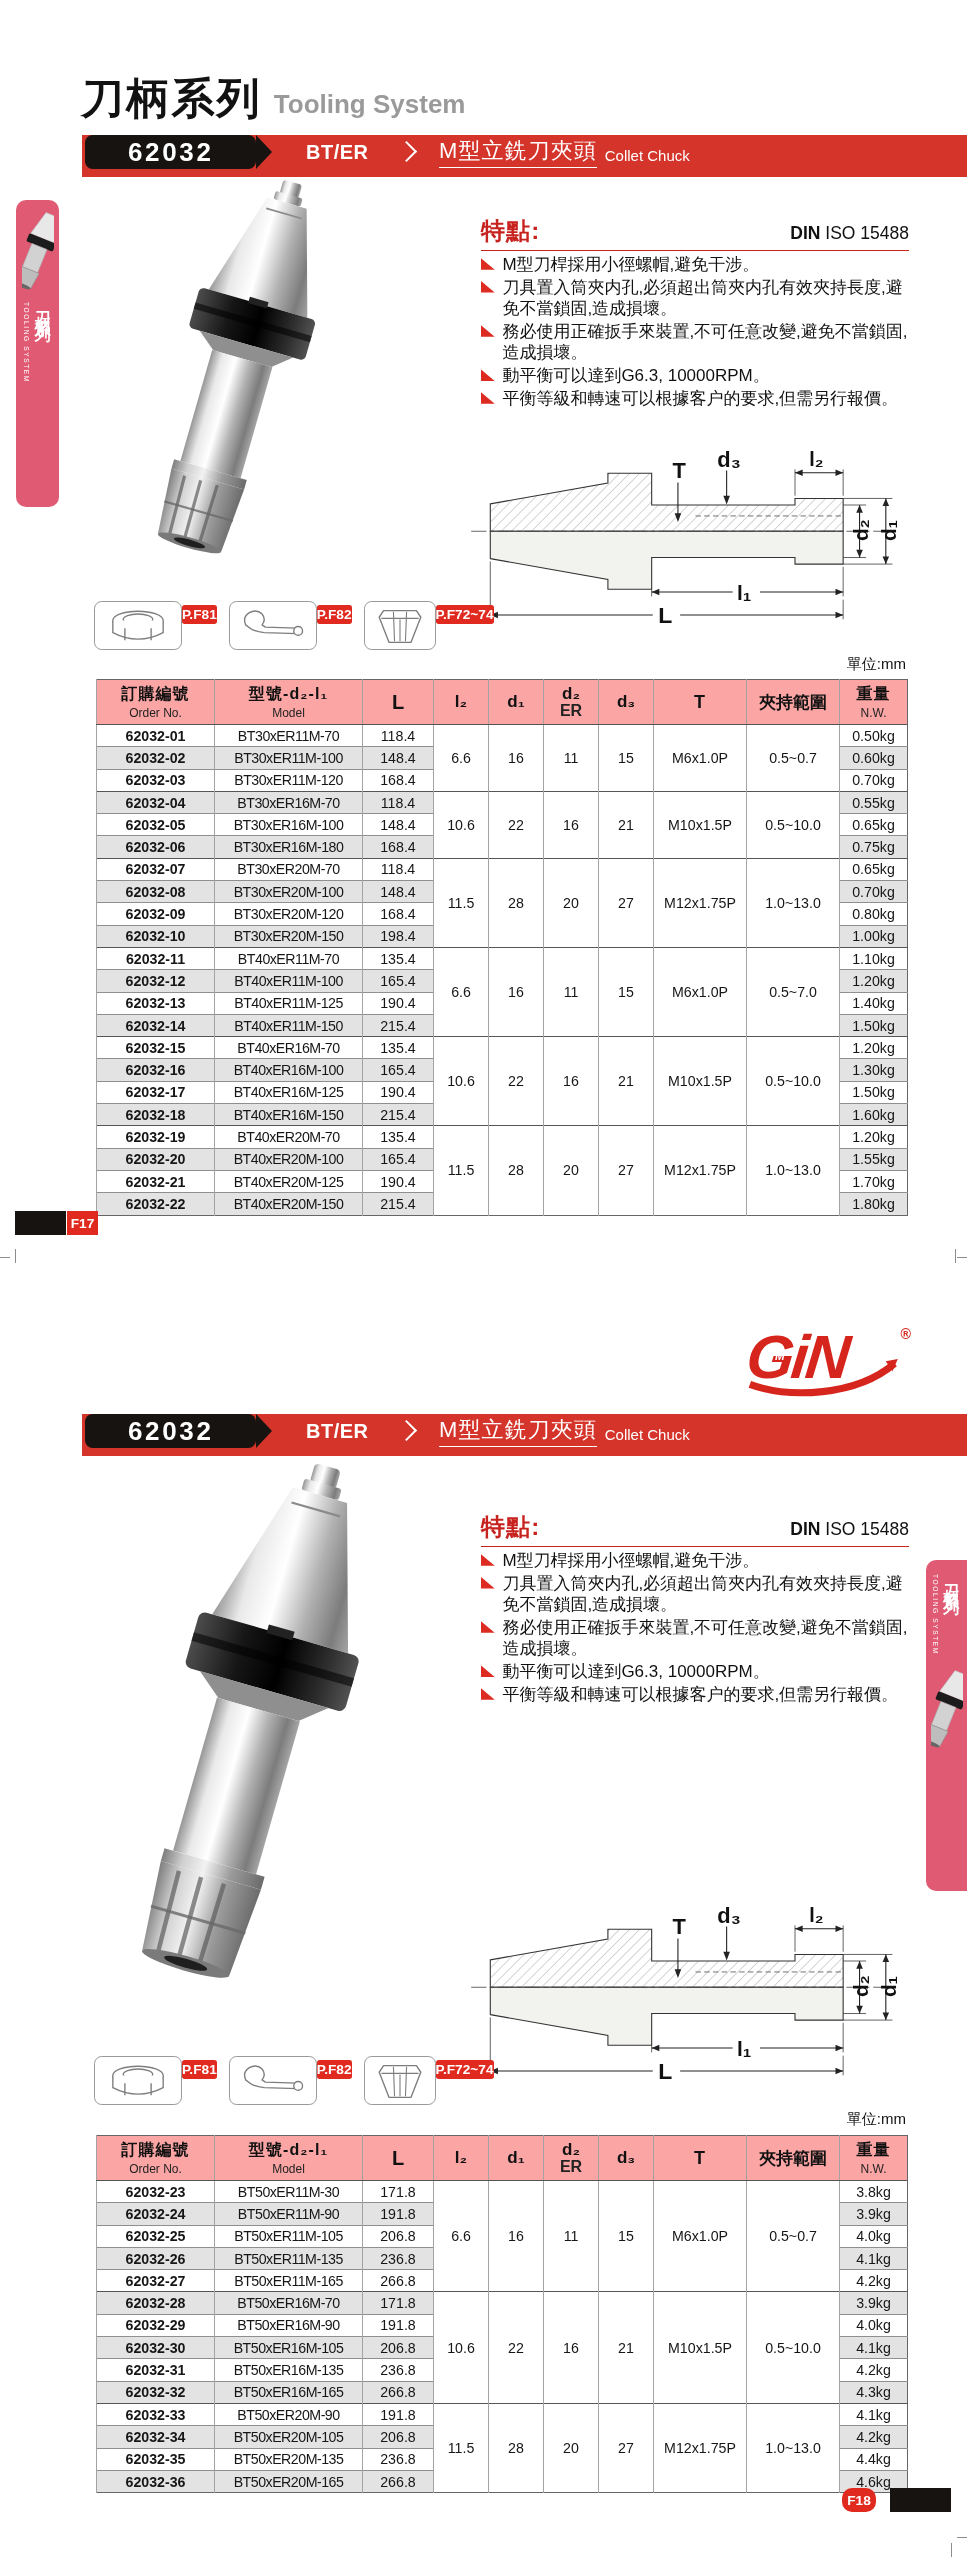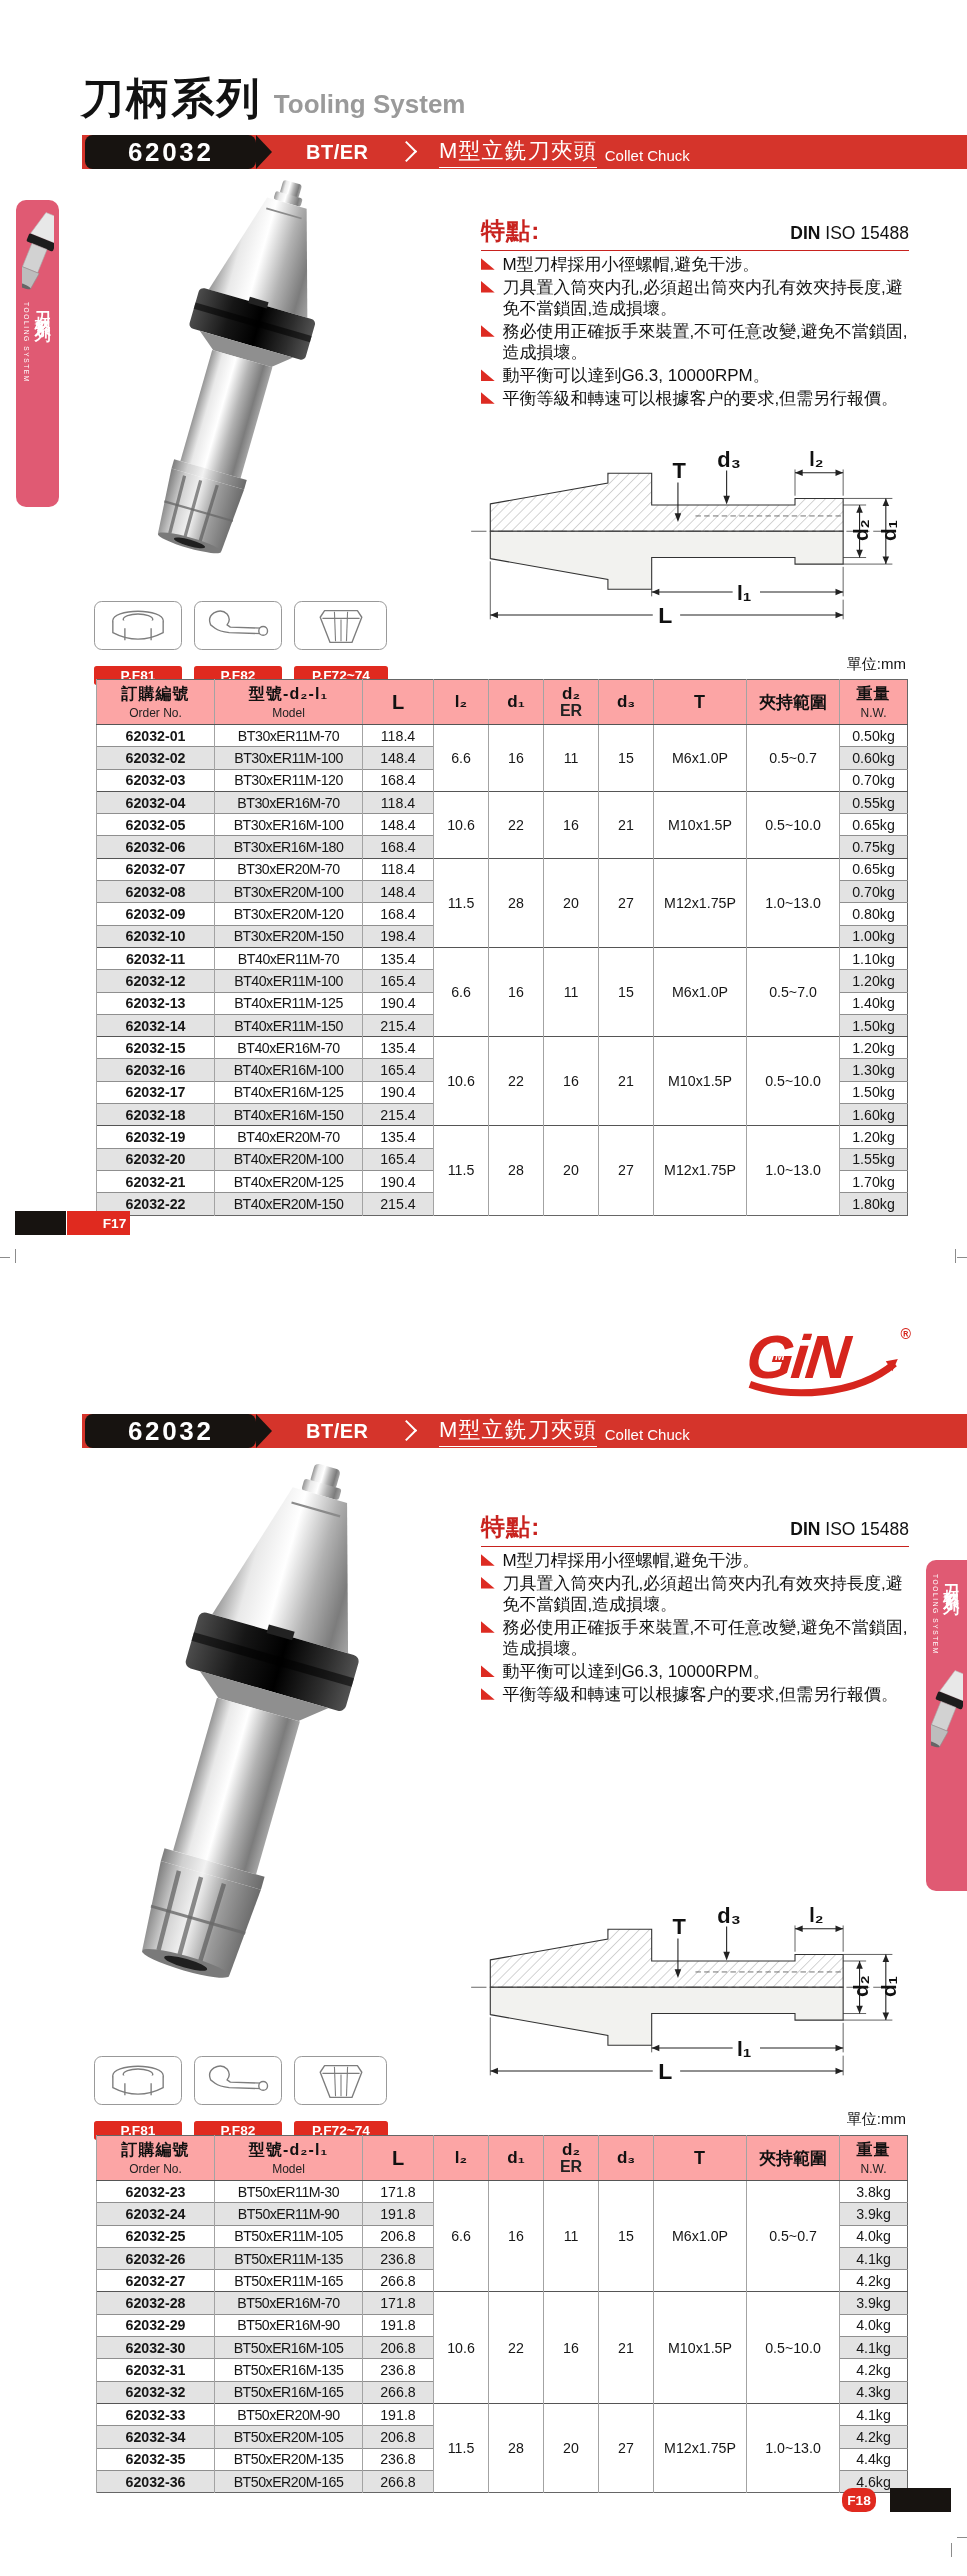--- a/index.html
+++ b/index.html
@@ -6,21 +6,21 @@
   #page{position:relative;width:967px;height:2576px;background:#ffffff;overflow:hidden;
         font-family:"Liberation Sans","DejaVu Sans",sans-serif;color:#141414;}
   .abs{position:absolute;}
 
   
   .title-row{display:flex;align-items:baseline;gap:12px;}
   .title-zh{font-size:43px;font-weight:700;color:#121212;letter-spacing:2.2px;}
   .title-en{font-size:26px;font-weight:700;color:#9a9a9a;}
 
   
-  .banner{background:#d5342b;height:34px;}
+  .banner{background:#d5342b;height:42px;}
   .badge{position:absolute;left:3.3px;top:0;width:171px;height:34px;background:#171310;
          border-radius:7.7px;display:flex;align-items:center;justify-content:center;}
   .badge:after{content:"";position:absolute;left:100%;top:0;width:0;height:0;
          border-left:16.4px solid #171310;border-top:17px solid transparent;border-bottom:17px solid transparent;}
   .badge span{color:#fff;font-size:26px;font-weight:700;letter-spacing:2.7px;}
   .b-taper{position:absolute;left:224px;top:0;height:34px;line-height:34px;color:#fff;
            font-size:20px;font-weight:900;letter-spacing:0.5px;}
   .b-chev{position:absolute;left:317px;top:9.3px;width:13px;height:13px;
           border-top:2.2px solid #fff;border-right:2.2px solid #fff;transform:rotate(45deg);}
   .b-title{position:absolute;left:357px;top:0;height:34px;display:flex;align-items:center;}
@@ -41,21 +41,21 @@
   .f-std b{font-weight:900;}
   .f-rule{height:1.1px;background:#c8221e;margin-top:2.7px;}
   .features-list{margin-top:3px;}
   .feat{display:flex;margin-bottom:1.6px;}
   .tri{width:13.7px;height:11.5px;background:#dd2b22;margin-right:7.7px;margin-top:4.4px;flex-shrink:0;
        clip-path:polygon(0 0,100% 100%,0 100%);}
   .feat-text{font-size:17px;line-height:21.3px;color:#111;}
 
   
   .acc-row{display:flex;gap:12px;}
-  .acc-item{display:flex;flex-direction:column;gap:12px;}
+  .acc-item{display:flex;flex-direction:row;}
   .acc-box{width:86px;height:47px;border:1.6px solid #999;border-radius:7.7px;background:#fff;
            display:flex;align-items:center;justify-content:center;}
   .acc-label{margin-top:4.4px;height:18.6px;background:#e02a1f;border-radius:2.7px;color:#fff;
              font-size:13.7px;font-weight:700;display:flex;align-items:center;justify-content:center;}
 
   
   .unit{font-size:15px;color:#111;text-align:right;}
 
   
   table.spec{border-collapse:collapse;table-layout:fixed;width:810px;border:1.6px solid #666;}
@@ -525,21 +525,21 @@
             <td class="c-order shade">62032-22</td>
             <td class="c-model shade">BT40xER20M-150</td>
             <td class="c-l shade">215.4</td>
             <td class="c-wt shade">1.80kg</td>
           </tr>
         </tbody>
       </table>
   </div>
 
   <div class="abs mbar" style="left:15.3px;top:1211px;width:51px;"></div>
-  <div class="abs mbox" style="left:67px;top:1211px;width:31px;padding-left:32px;">F17</div>
+  <div class="abs mbox" style="left:67px;top:1211px;width:31px;">F17</div>
 
   <div class="abs crop" style="left:15.3px;top:1249px;width:1.1px;height:14.2px;"></div>
   <div class="abs crop" style="left:955px;top:1249px;width:1.1px;height:14.2px;"></div>
   <div class="abs crop" style="left:0;top:1257px;width:10px;height:1.1px;"></div>
   <div class="abs crop" style="left:957px;top:1257px;width:10px;height:1.1px;"></div>
 
   <div class="abs gin" style="left:740px;top:1325px;">
     <span class="gin-text">GiN</span>
     <span class="gin-m">M</span>
     <span class="gin-reg">®</span>

